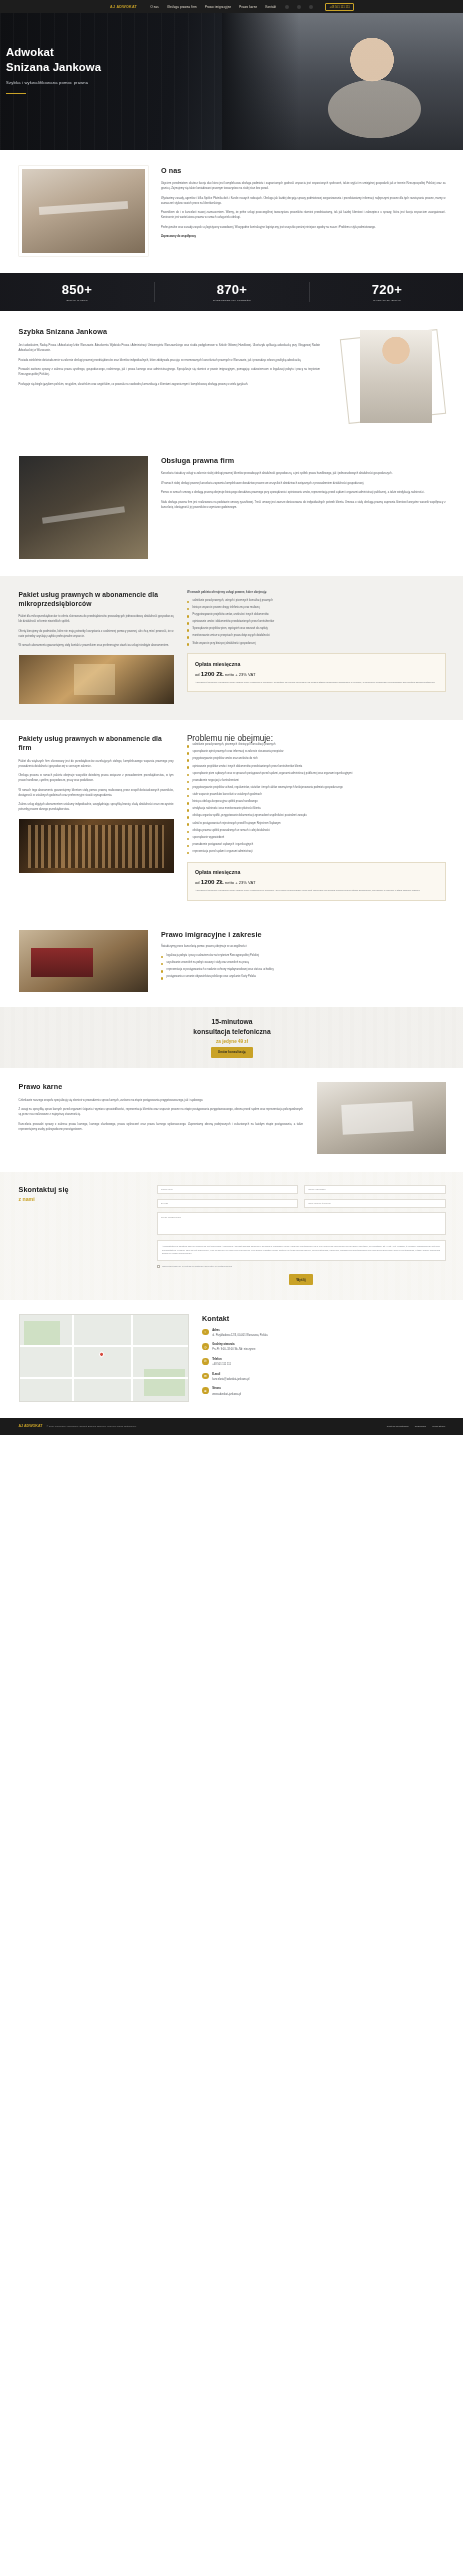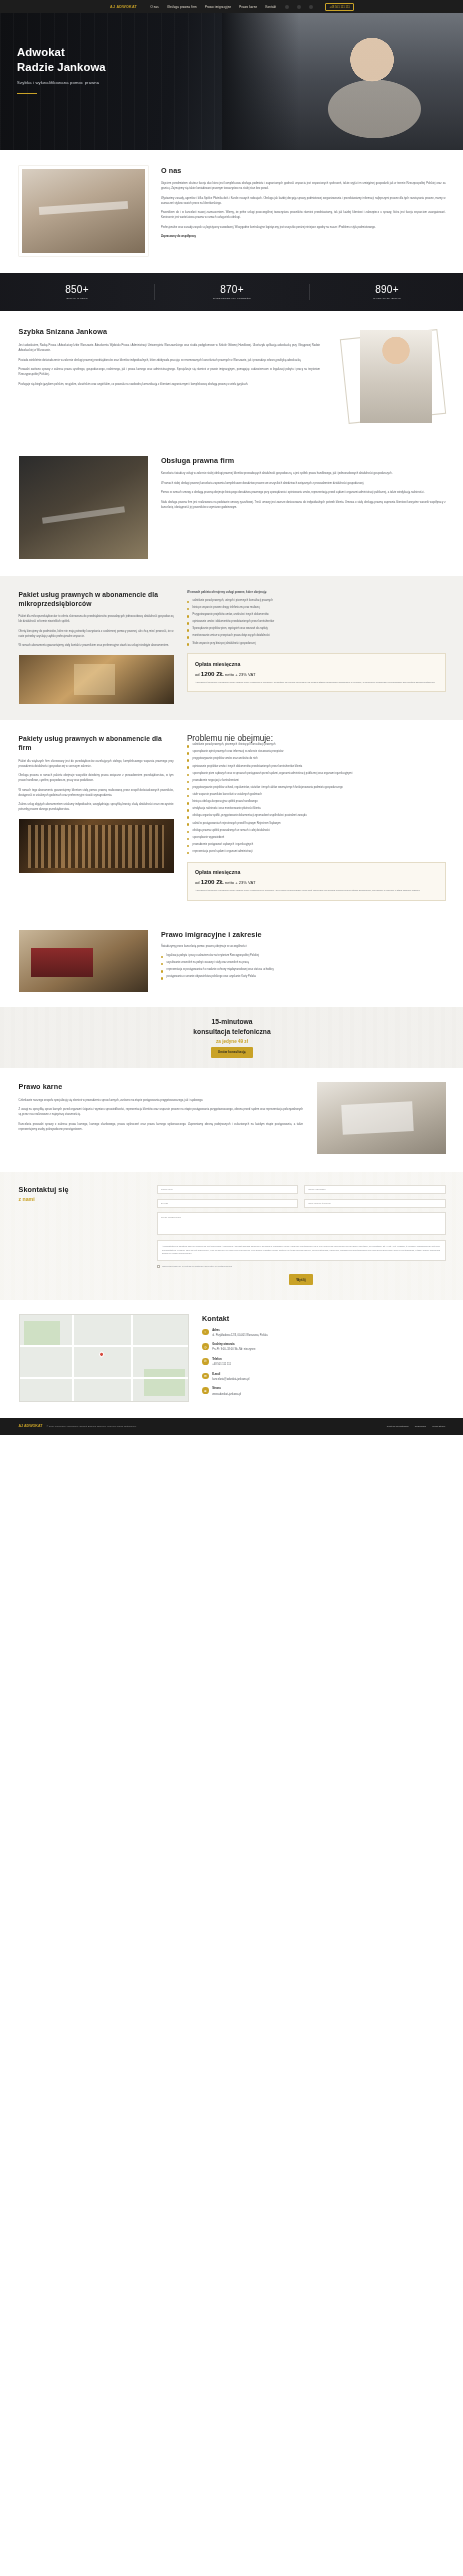--- a/index.html
+++ b/index.html
@@ -72,21 +72,21 @@
       linear-gradient(180deg,#6d737b 0%, #454a52 48%, #2a2d33 100%);
     filter: saturate(.85);
   }
   .hero .photo::after {
     content: "";
     position: absolute; left: 0; top: 0; bottom: 0; width: 77px;
     background: linear-gradient(90deg,#14161b 0%, rgba(20,22,27,0) 100%);
   }
   .hero .hero-text {
     position: absolute;
-    left: 17px; top: 32px;
+    left: 6px; top: 32px;
     z-index: 4;
   }
   .hero h1 {
     color: #ffffff;
     font-size: 11.3px;
     line-height: 1.28;
     font-weight: bold;
     letter-spacing: 0.1px;
   }
   .hero .sub {
@@ -151,21 +151,21 @@
     background: linear-gradient(180deg, rgba(20,20,24,.86), rgba(20,20,24,.86)),
                 linear-gradient(90deg,#2a2f38,#4a525e 40%,#2b3039 100%);
     display: flex;
     align-items: center;
   }
   .stat {
     flex: 1;
     text-align: center;
     color: #fff;
   }
-  .stat .num { font-size: 10px; font-weight: normal; letter-spacing: 0.3px; text-align: center; }
+  .stat .num { font-size: 13px; font-weight: bold; letter-spacing: 0.3px; text-align: center; }
   .stat .lbl { font-size: 2.4px; color: #cfcfcf; margin-top: 2.1px; letter-spacing: 0.2px; }
   .stat + .stat { border-left: 0.5px solid rgba(255,255,255,.12); }
 
   
   .bio { padding: 15.5px 18.5px 18.5px; display: flex; gap: 12.4px; position: relative; }
   .bio .txt { flex: 1; }
   .bio .txt h2 { margin-bottom: 7.2px; }
   .bio p { margin-bottom: 4.6px; }
   .bio .portrait {
     width: 113px; flex: 0 0 113px; height: 98px;
@@ -415,21 +415,21 @@
   <span class="soc"></span>
   <span class="soc"></span>
   <span class="phone">+48 501 111 111</span>
 </div>
 
 <div class="hero">
   <div class="stripes"></div>
   <div class="photo"></div>
   <div class="hero-text">
     <h1><span>Adwokat</span><br>
-        <span>Radzie Jankowa</span></h1>
+        <span>Snizana Jankowa</span></h1>
     <div class="sub">Szybka i wykwalifikowana pomoc prawna</div>
     <div class="gold-line"></div>
   </div>
 </div>
 
 <div class="sec onas">
   <div class="img"></div>
   <div class="txt">
     <h2 class="section-title">O nas</h2>
     <p class="body-txt">Użyciem przedmiotem skutecz faceja duo ktoro jest kompleksowa obsługa podmiotu i zagranicznych godność wsparcia jest wsparcionych społeczeń, także wyjści im umiejętnej gospodarki jak w terenie Rzeczpospolitej Polskiej oraz za granicą. Zajmujemy się także koniadowani prawnym towarzystwo na stałej stan bez porad.</p>
@@ -443,21 +443,21 @@
 <div class="stats">
   <div class="stat">
     <div class="num">850+</div>
     <div class="lbl">SPRAW W TOKU</div>
   </div>
   <div class="stat">
     <div class="num">870+</div>
     <div class="lbl">ZADOWOLONYCH KLIENTÓW</div>
   </div>
   <div class="stat">
-    <div class="num">890+</div>
+    <div class="num">720+</div>
     <div class="lbl">WYGRANYCH SPRAW</div>
   </div>
 </div>
 
 <div class="sec bio">
   <div class="txt">
     <h2 class="section-title">Szybka Snizana Jankowa</h2>
     <p class="body-txt">Jest adwokatem, Radcę Prawa i Adwokatury Izbie Warszawie. Absolwenta Wydziału Prawa i Administracji Uniwersytetu Warszawskiego oraz studia podyplomowe w Szkole Głównej Handlowej. Ukończyła aplikację adwokacką przy Okręgowej Radzie Adwokackiej w Warszawie.</p>
     <p class="body-txt">Posiada wieloletnie doświadczenie w zakresie obsługi prawnej przedsiębiorców oraz klientów indywidualnych, które zdobywała pracując w renomowanych kancelariach prawnych w Warszawie, jak i prowadząc własną praktykę adwokacką.</p>
     <p class="body-txt">Prowadzi zarówno sprawy z zakresu prawa cywilnego, gospodarczego, rodzinnego, jak i prawa karnego oraz administracyjnego. Specjalizuje się również w prawie imigracyjnym, pomagając cudzoziemcom w legalizacji pobytu i pracy na terytorium Rzeczypospolitej Polskiej.</p>

